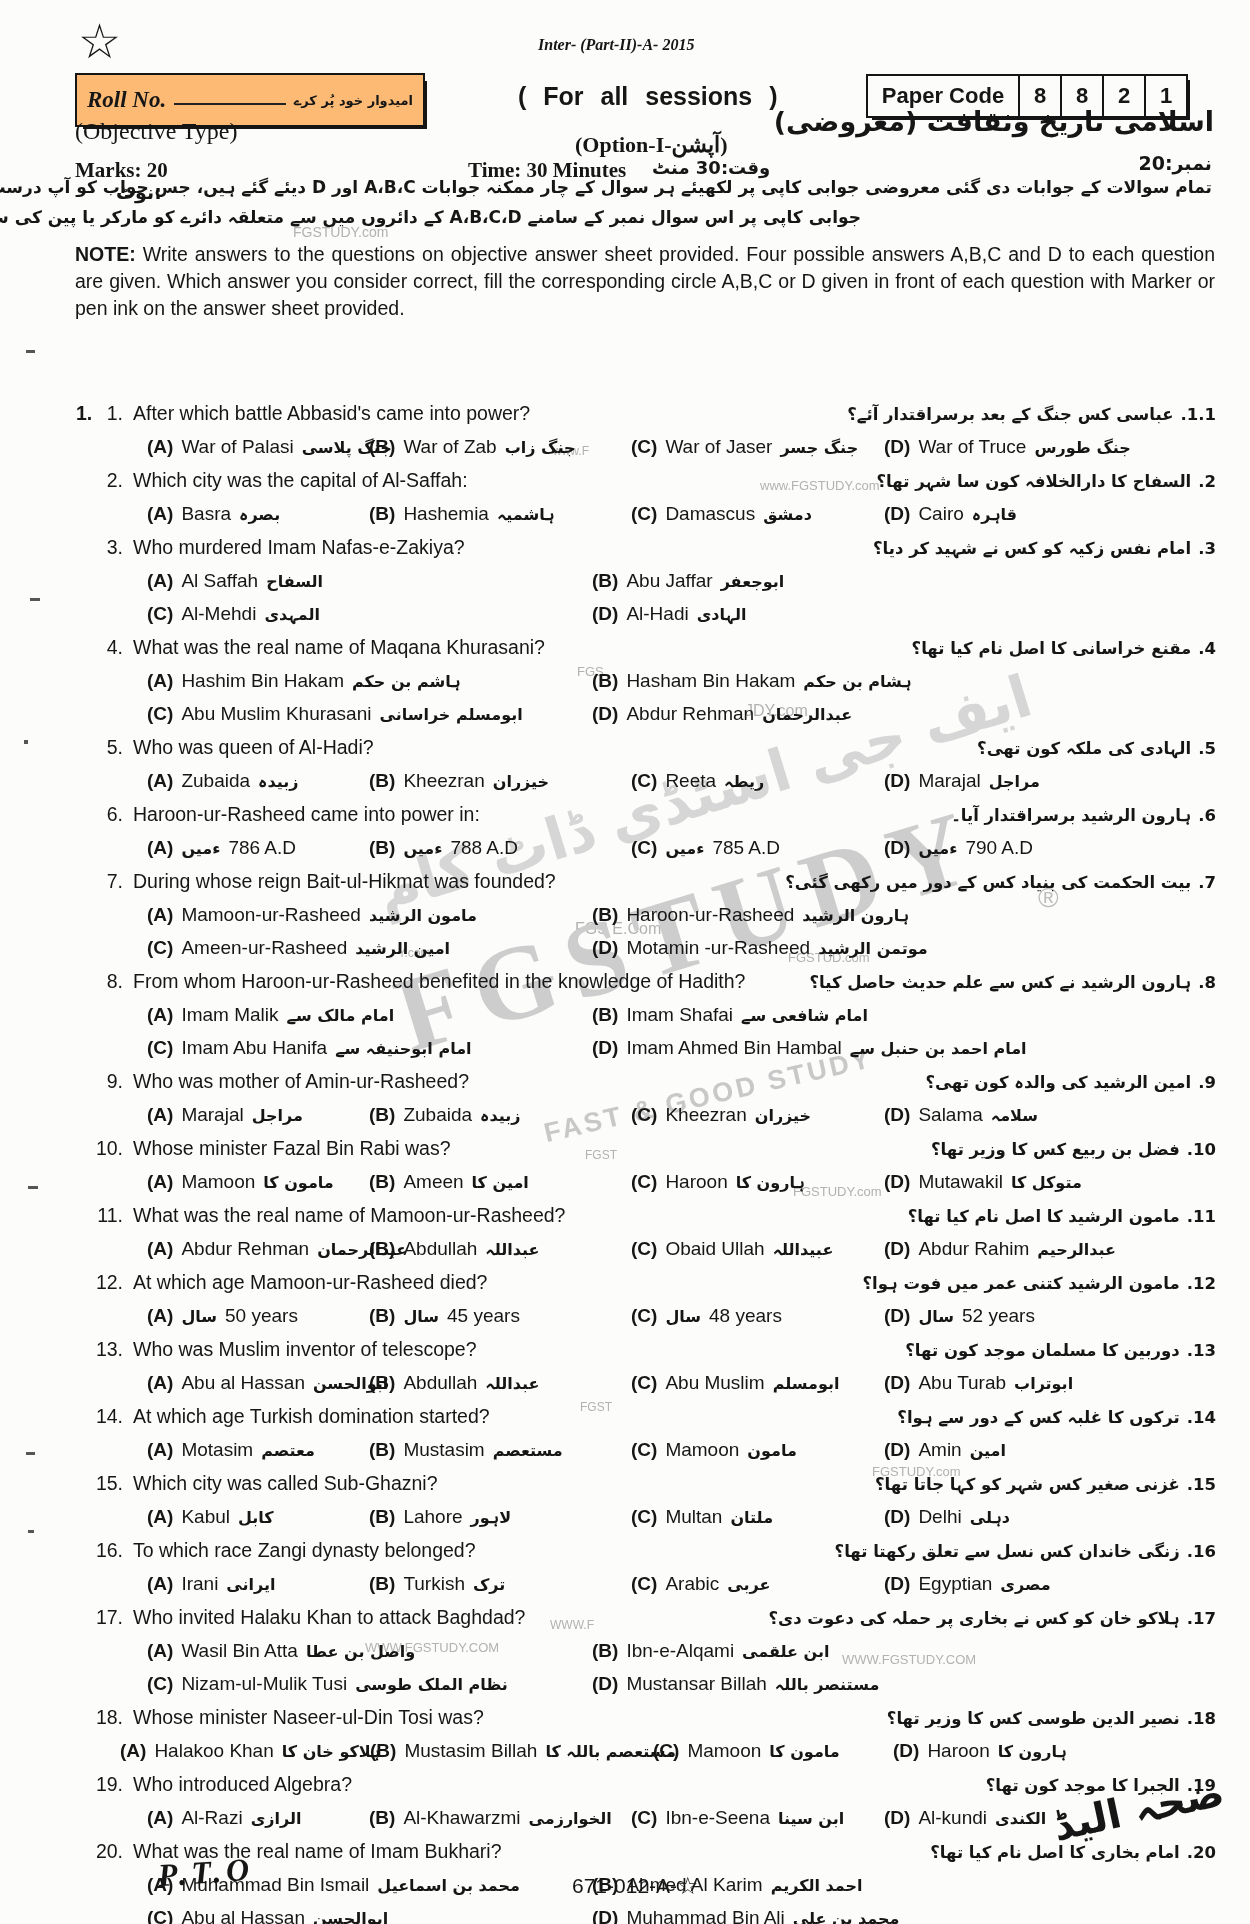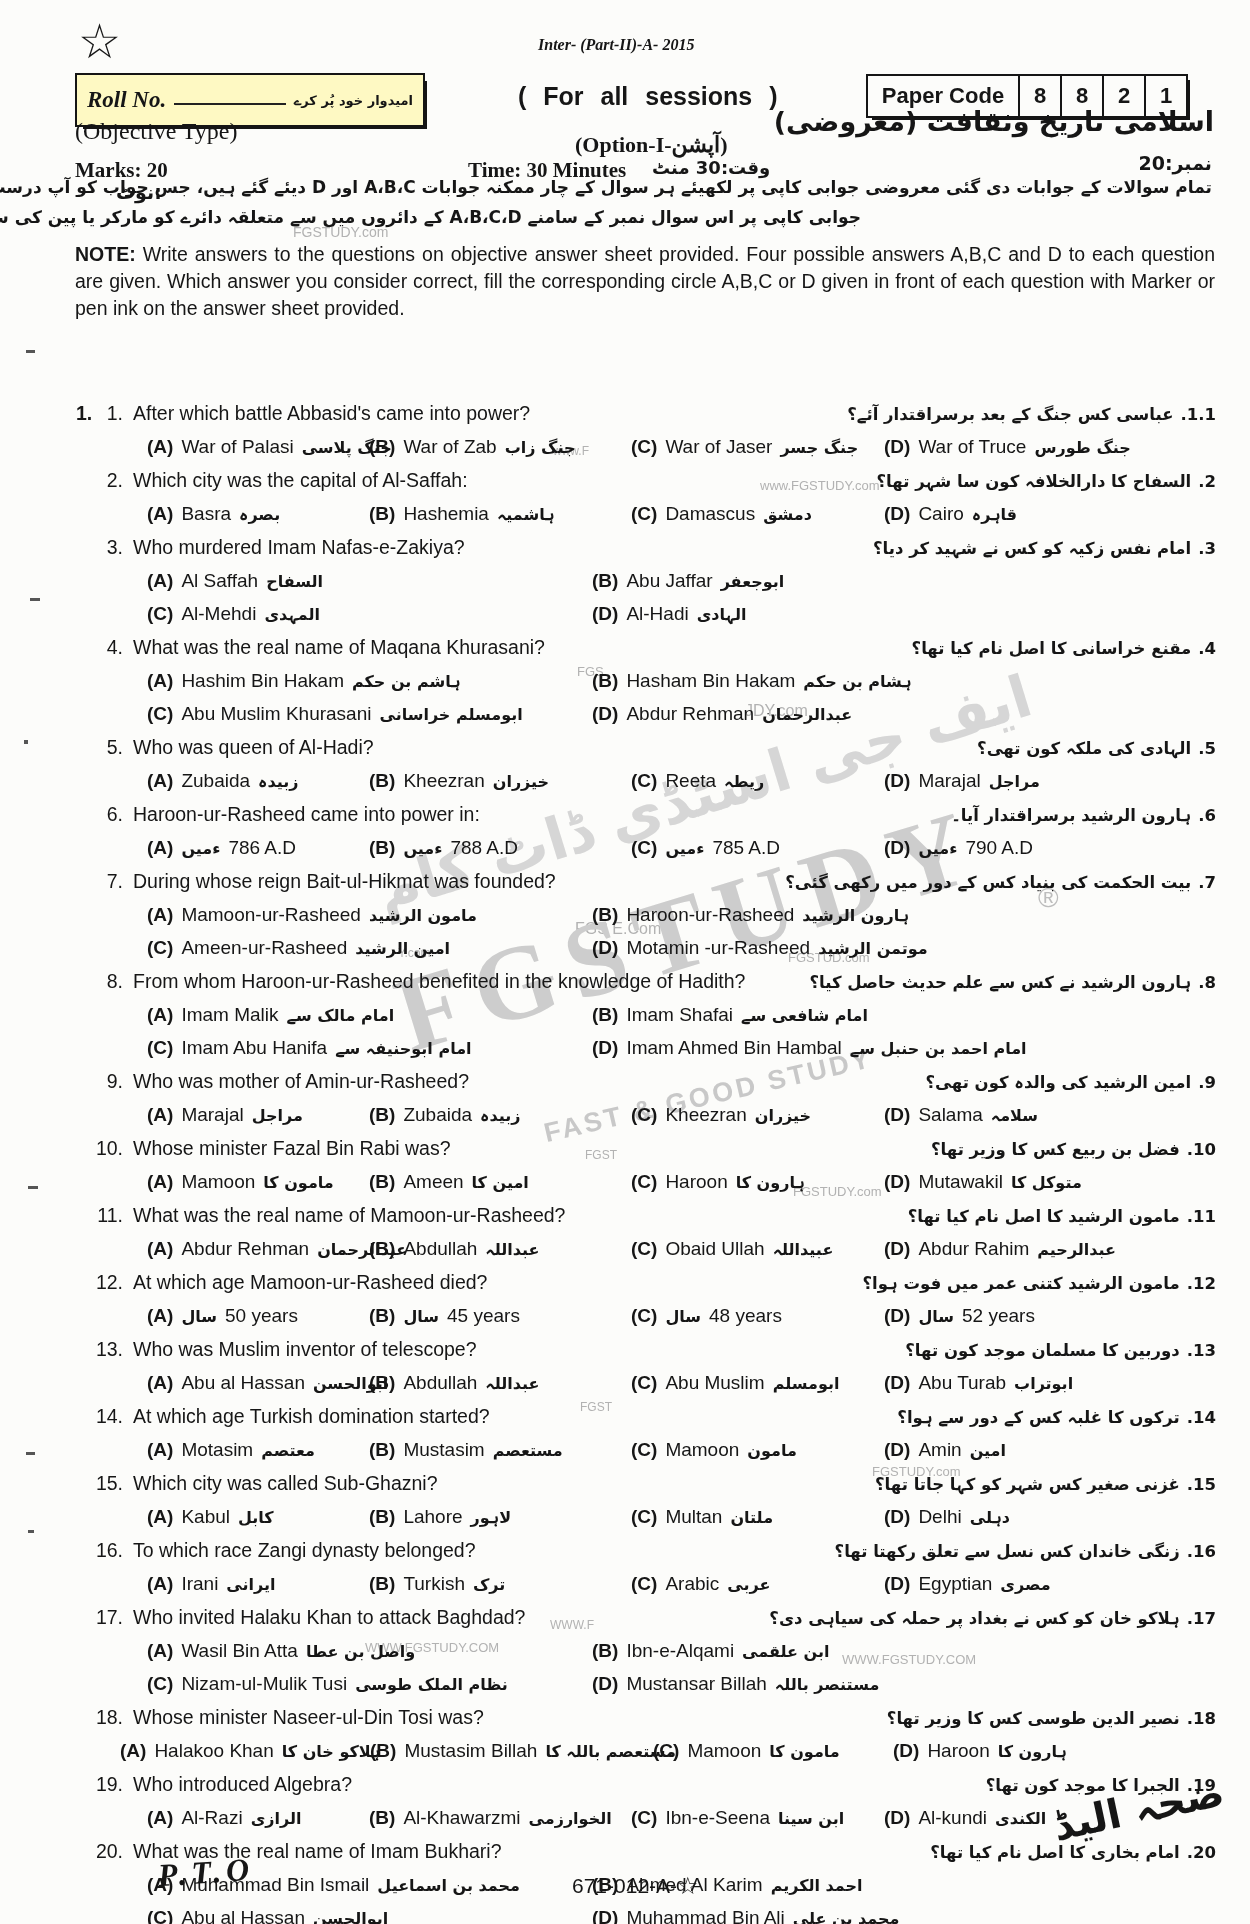--- a/index.html
+++ b/index.html
@@ -3,21 +3,21 @@
 <meta charset="utf-8">
 <style>
   html,body{margin:0;padding:0;background:#9a9a9a;}
   .page{position:relative;width:1250px;height:1924px;margin:0 auto;background:#fcfcfa;color:#161616;
         font-family:"Liberation Sans",sans-serif;overflow:hidden;}
   .abs{position:absolute;}
   
   .top-line{left:538px;top:36px;font:italic bold 16px "Liberation Serif",serif;}
   .star-tl{left:78px;top:18px;font-size:48px;line-height:1;}
   .roll-box{left:75px;top:73px;width:350px;height:54px;border:2px solid #151515;
-            box-shadow:5px 5px 0 -3px #151515;display:flex;align-items:center;padding:8px 10px;gap:8px;box-sizing:border-box;background:#fef9c3;}
+            box-shadow:5px 5px 0 -3px #151515;display:flex;align-items:center;padding:8px 10px;gap:8px;box-sizing:border-box;background:#fdba74;}
   .roll-label{font:italic bold 23px "Liberation Serif",serif;white-space:nowrap;}
   .roll-line{flex:1;border-bottom:2px solid #222;align-self:flex-end;margin-bottom:12px;height:1px;}
   .roll-ur{font:600 13px "DejaVu Sans",sans-serif;direction:rtl;white-space:nowrap;}
   .sessions{left:518px;top:82px;font:bold 25px "Liberation Sans",sans-serif;word-spacing:10px;}
   .option-line{left:575px;top:132px;font:bold 22px "Liberation Serif",serif;}
   .pc-box{left:866px;top:74px;height:44px;display:flex;border:2px solid #151515;
           box-shadow:4px 4px 0 -2px #151515;background:#fcfcfa;box-sizing:border-box;}
   .pc-label{width:150px;display:flex;align-items:center;justify-content:center;
             font:bold 22px "Liberation Sans",sans-serif;}
   .pc-cell{width:40px;display:flex;align-items:center;justify-content:center;
@@ -656,21 +656,21 @@
             <span class="opt-ur">مصری</span>
           </span>
         </div>
       </div>
       <div class="q">
         <div class="q-line">
           <span class="q-num">17.</span>
           <span class="q-en">Who invited Halaku Khan to attack Baghdad?</span>
           <span class="q-right" dir="rtl">
             <span class="q-num-ur">17.</span>
-            <span class="q-ur">ہلاکو خان کو کس نے بغداد پر حملہ کی سیاہی دی؟</span>
+            <span class="q-ur">ہلاکو خان کو کس نے بخاری پر حملہ کی دعوت دی؟</span>
           </span>
         </div>
         <div class="opts cols-2">
           <span class="opt t0">
             <b class="opt-l">(A)</b>
             <span class="opt-en">Wasil Bin Atta</span>
             <span class="opt-ur">واصل بن عطا</span>
           </span>
           <span class="opt t1">
             <b class="opt-l">(B)</b>

